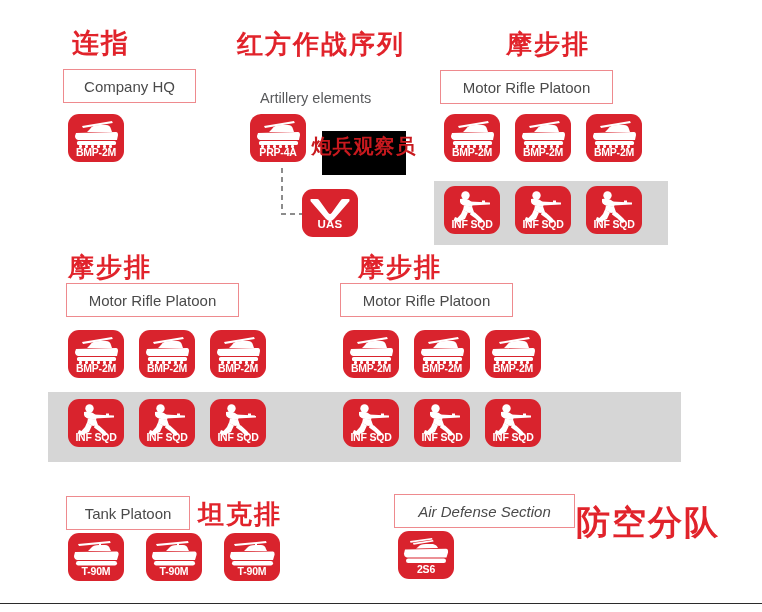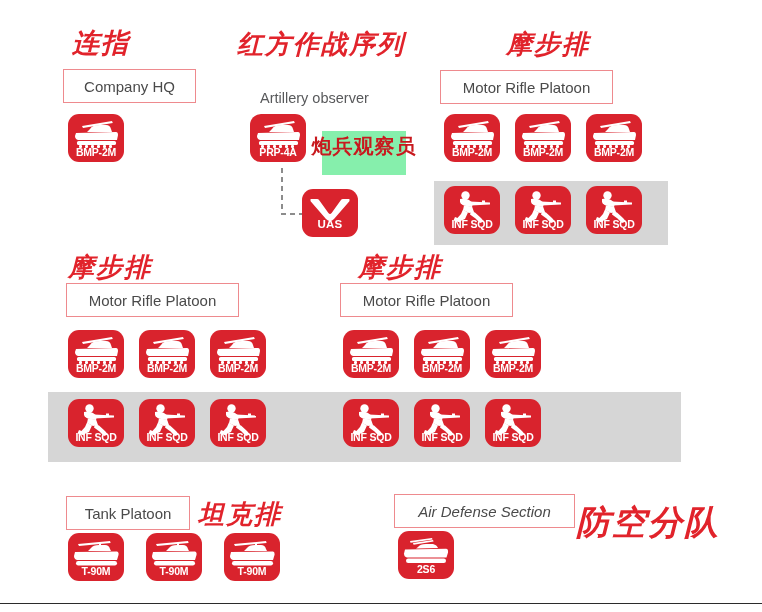--- a/index.html
+++ b/index.html
@@ -23,21 +23,20 @@
   }
 
   
   .cn-head {
     position: absolute;
     color: #E1232B;
     font-family: "DejaVu Serif", serif;
     font-weight: bold;
     white-space: nowrap;
     letter-spacing: 2px;
-    font-style: italic;
   }
 
   
   .label-box {
     position: absolute;
     border: 1.5px solid #EE8A8E;
     background: #ffffff;
     color: #4A4A4A;
     font-size: 15px;
     display: flex;
@@ -99,21 +98,21 @@
   .unit.uas .utext { bottom: 7px; font-size: 11.5px; letter-spacing: 0.3px; }
 
   
   .connector {
     position: absolute;
   }
 
   
   .overlay-box {
     position: absolute;
-    background: #86efac;
+    background: #000000;
     display: flex;
     align-items: flex-start;
     justify-content: center;
   }
   .overlay-box .otext {
     color: #C8191E;
     font-family: "DejaVu Serif", serif;
     font-weight: bold;
     font-size: 20px;
     letter-spacing: 1px;
@@ -157,21 +156,21 @@
 
   <div id="label-boxes">
       <div class="label-box" style="left: 63px; top: 69px; width: 133px; height: 32px;">Company HQ</div>
       <div class="label-box" style="left: 440px; top: 70px; width: 173px; height: 32px;">Motor Rifle Platoon</div>
       <div class="label-box" style="left: 66px; top: 283px; width: 173px; height: 32px;">Motor Rifle Platoon</div>
       <div class="label-box" style="left: 340px; top: 283px; width: 173px; height: 32px;">Motor Rifle Platoon</div>
       <div class="label-box" style="left: 66px; top: 496px; width: 124px; height: 16px;">Tank Platoon</div>
       <div class="label-box" style="left: 394px; top: 494px; width: 181px; height: 30px; font-style: italic;">Air Defense Section</div>
     </div>
 
-  <div class="plain-caption" id="cap-artillery" style="left: 260px; top: 90px;">Artillery observer</div>
+  <div class="plain-caption" id="cap-artillery" style="left: 260px; top: 90px;">Artillery elements</div>
 
 
   <div class="overlay-box" id="overlay-box" style="left: 322px; top: 131px; width: 84px; height: 44px;">
     <span class="otext">炮兵观察员</span>
   </div>
 
   <div id="units">
       <div class="unit" style="left: 68px; top: 114px;">
         <div class="glyph">
           <svg width="48" height="32" viewBox="0 0 48 32">

